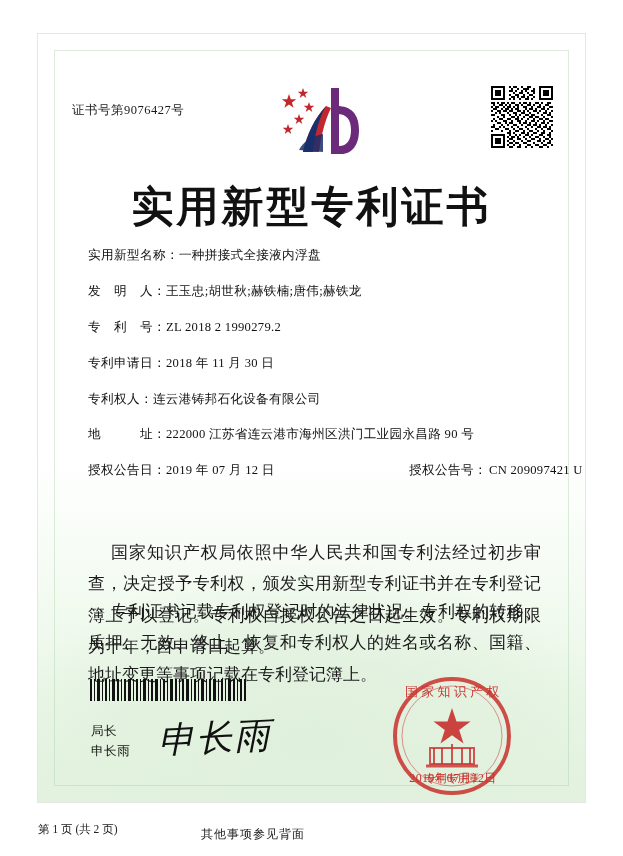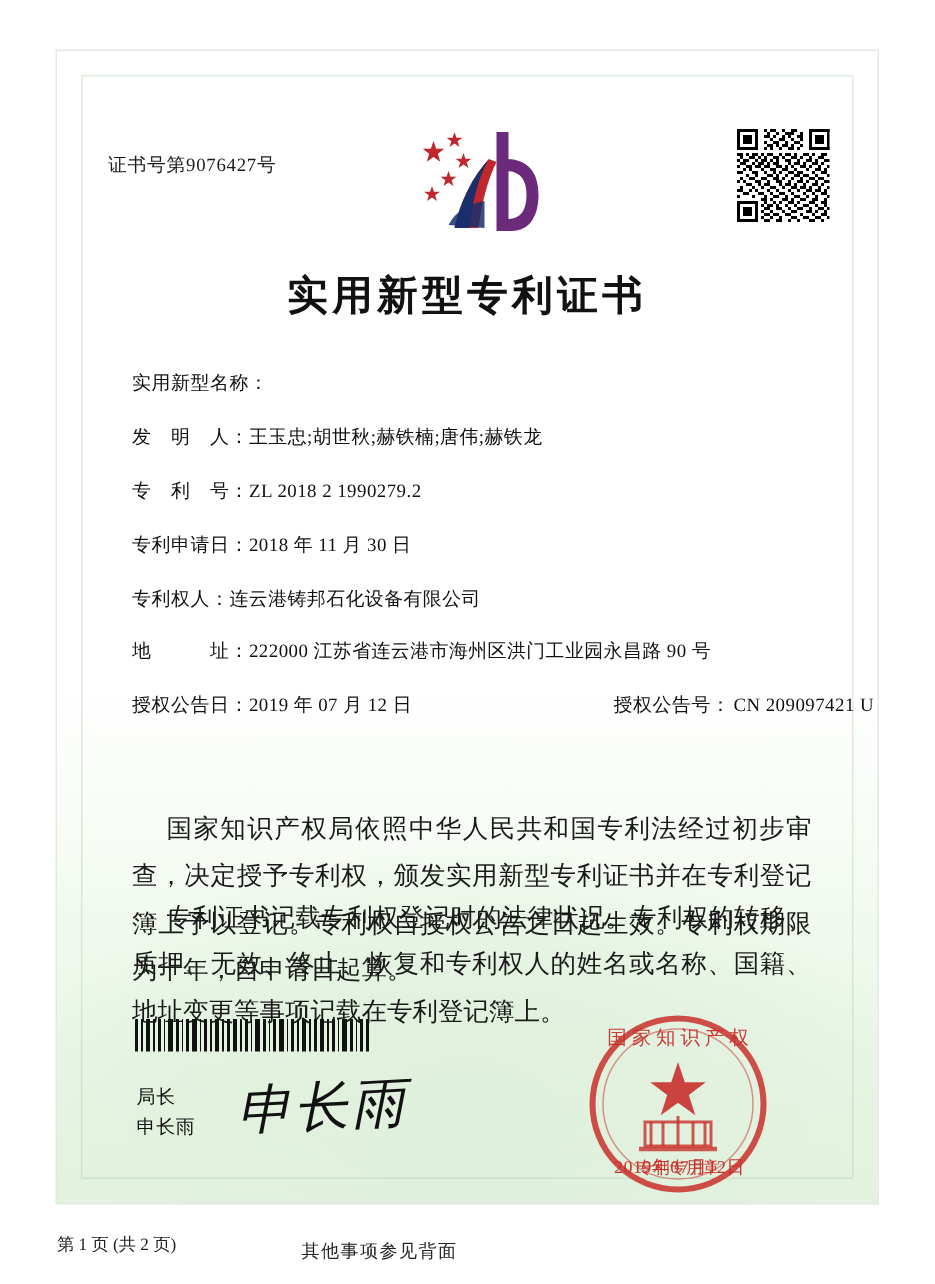--- a/index.html
+++ b/index.html
@@ -65,21 +65,21 @@
     width: 62px;
     height: 62px;
   }
 
   .title {
     position: absolute;
     left: 0;
     right: 0;
     top: 145px;
     text-align: center;
-    font-size: 27px;
+    font-size: 42px;
     font-weight: bold;
     letter-spacing: 3px;
     color: #111111;
     font-family: "Liberation Serif", serif;
   }
 
   .fields {
     position: absolute;
     left: 50px;
     top: 212px;
@@ -480,20 +480,21 @@
             <rect x="28" y="30" width="1" height="1"></rect>
         </g>
       </svg>
     </div>
 
     <div class="title">实用新型专利证书</div>
 
     <div class="fields">
       <div class="field">
         <span class="lbl">实用新型名称：</span>
+        <span class="val">一种拼接式全接液内浮盘</span>
       </div>
       <div class="field">
         <span class="lbl">发　明　人：</span>
         <span class="val">王玉忠;胡世秋;赫铁楠;唐伟;赫铁龙</span>
       </div>
       <div class="field">
         <span class="lbl">专　利　号：</span>
         <span class="val">ZL 2018 2 1990279.2</span>
       </div>
       <div class="field">

